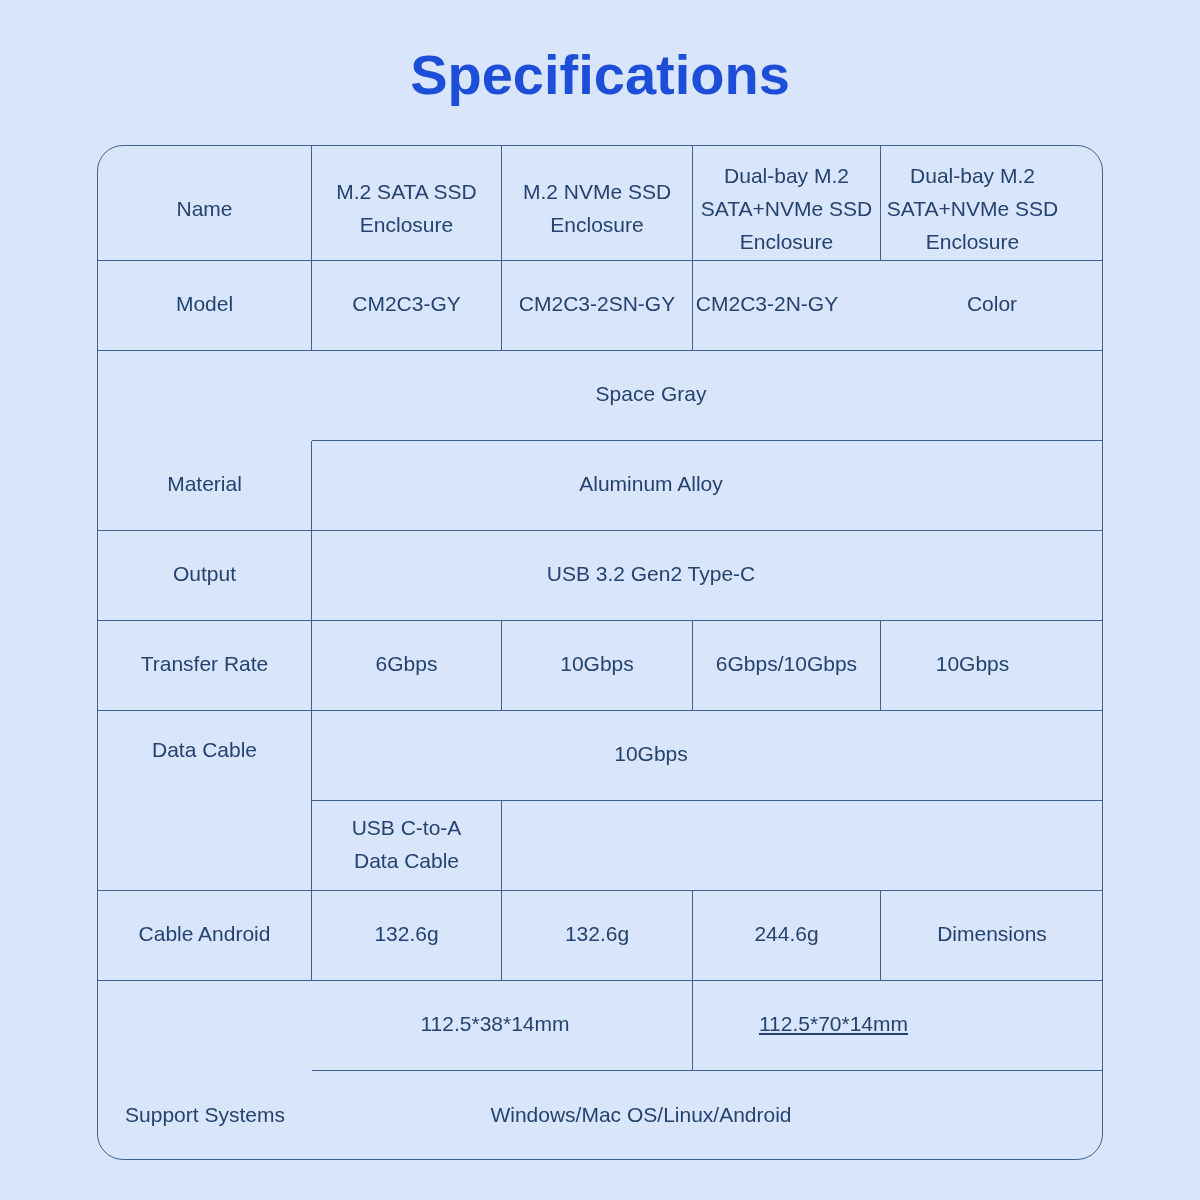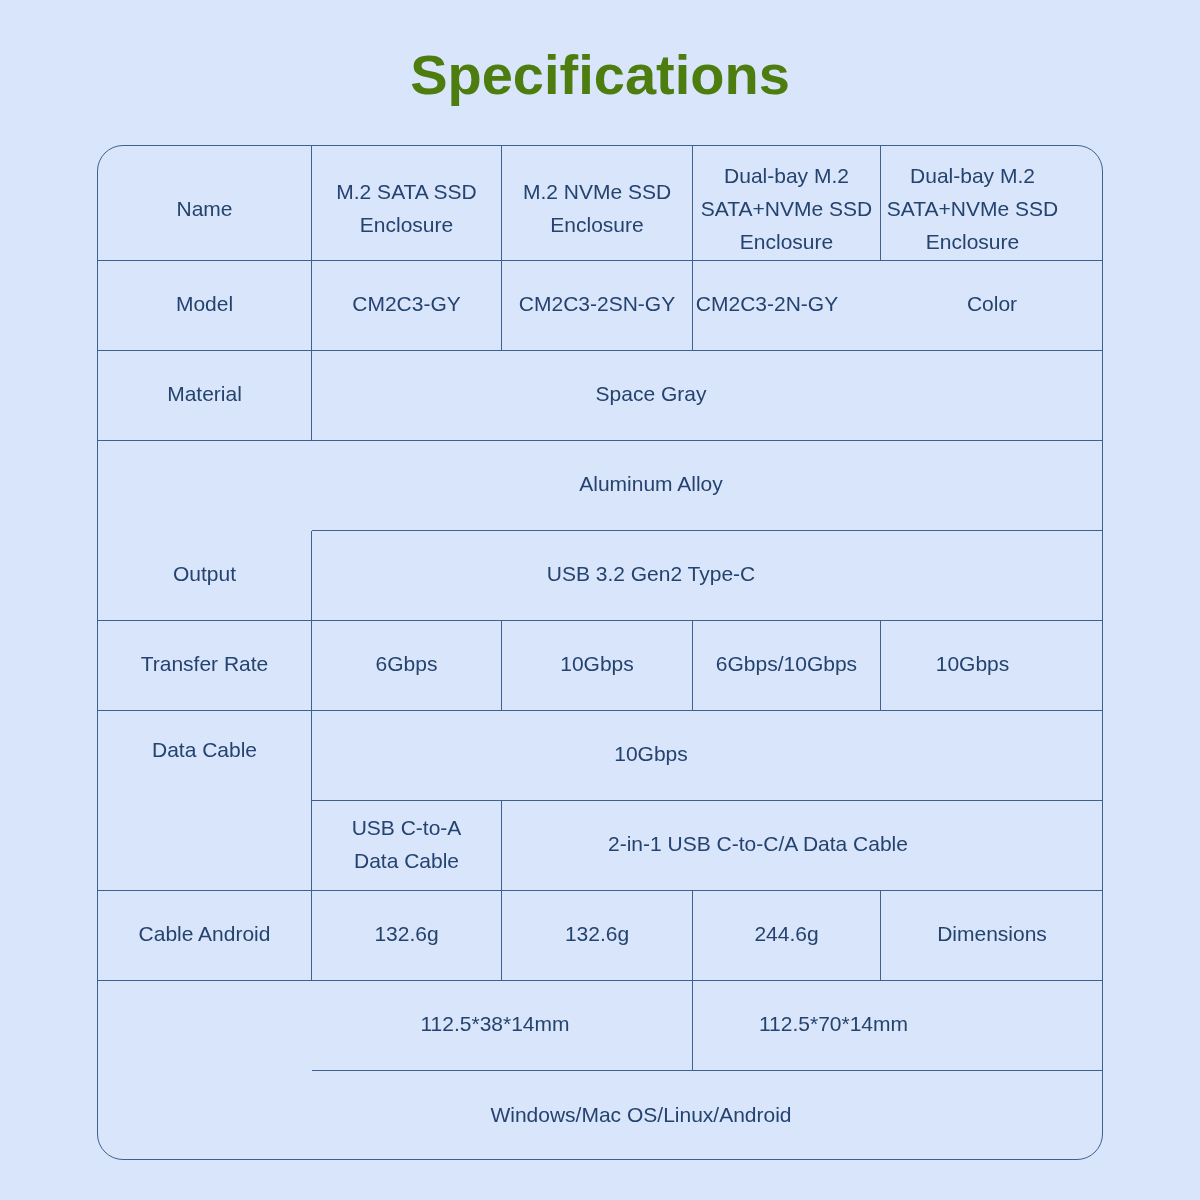--- a/index.html
+++ b/index.html
@@ -11,21 +11,21 @@
     position:relative;
     overflow:hidden;
   }
   .title{
     position:absolute;
     top:42px;left:0;width:1200px;
     margin:0;
     text-align:center;
     font-size:56px;
     font-weight:700;
-    color:#4d7c0f;
+    color:#1d4ed8;
     letter-spacing:0px;
   }
   .spec-table{
     position:absolute;
     left:97px;top:145px;
     width:1006px;height:1015px;
     box-sizing:border-box;
     display:grid;
     grid-template-columns:214px 190px 191px 188px 223px;
     grid-template-rows:115px repeat(10,90px);
@@ -42,21 +42,21 @@
     display:flex;
     align-items:center;
     justify-content:center;
     text-align:center;
     padding-bottom:4px;
   }
   .hdr{padding-bottom:0;padding-top:10px;}
   .ml span{display:block;}
   .sp4{grid-column:2/6;}
   .sp23{grid-column:2/4;}
-  .sp45{grid-column:4/6;}
+  .sp45{grid-column:4/6;text-decoration:underline;}
   .sp35{grid-column:3/6;}
   .rowspan2{grid-row:span 2;padding-bottom:102px;}
   .nbr{border-right:none;}
   .nbb{border-bottom:none;}
   .shift-a{padding-right:114px;}
   .shift-b{padding-right:134px;}
   .shift-c{padding-right:90px;}
   .shift-d{padding-right:130px;}
   .shift-e{padding-right:40px;}
   .shift-f{padding-right:14px;}
@@ -95,23 +95,23 @@
       <span>Enclosure</span>
     </div>
   </div>
 
   <div class="cell">Model</div>
   <div class="cell">CM2C3-GY</div>
   <div class="cell">CM2C3-2SN-GY</div>
   <div class="cell nbr shift-e">CM2C3-2N-GY</div>
 
   <div class="cell">Color</div>
+  <div class="cell sp4 nbr shift-a">Space Gray</div>
+
   <div class="cell">Material</div>
-
-  <div class="cell sp4 nbr shift-a">Space Gray</div>
   <div class="cell sp4 nbr shift-a">Aluminum Alloy</div>
 
   <div class="cell">Output</div>
   <div class="cell sp4 nbr shift-a">USB 3.2 Gen2 Type-C</div>
 
   <div class="cell">Transfer Rate</div>
   <div class="cell">6Gbps</div>
   <div class="cell">10Gbps</div>
   <div class="cell">6Gbps/10Gbps</div>
   <div class="cell nbr shift-e">10Gbps</div>
@@ -119,29 +119,28 @@
   <div class="cell rowspan2">Data Cable</div>
   <div class="cell sp4 nbr shift-a">10Gbps</div>
   <div class="cell">
     <div class="ml">
       <span>USB C-to-A</span>
       <span>Data Cable</span>
     </div>
   </div>
   <div class="cell sp35 nbr shift-c">
     <div class="ml">
-      <span>2-in-1 USB C-to-C/A Data Cable</span>
     </div>
   </div>
 
   <div class="cell">Cable Android</div>
   <div class="cell">132.6g</div>
   <div class="cell">132.6g</div>
   <div class="cell">244.6g</div>
 
   <div class="cell">Dimensions</div>
   <div class="cell sp23 shift-f">112.5*38*14mm</div>
   <div class="cell sp45 nbr shift-d">112.5*70*14mm</div>
 
+  <div class="cell nbr nbb">Support Systems</div>
   <div class="cell sp4 nbr nbb shift-b">Windows/Mac OS/Linux/Android</div>
-  <div class="cell nbr nbb">Support Systems</div>
 
 </div>
 
 </body></html>

